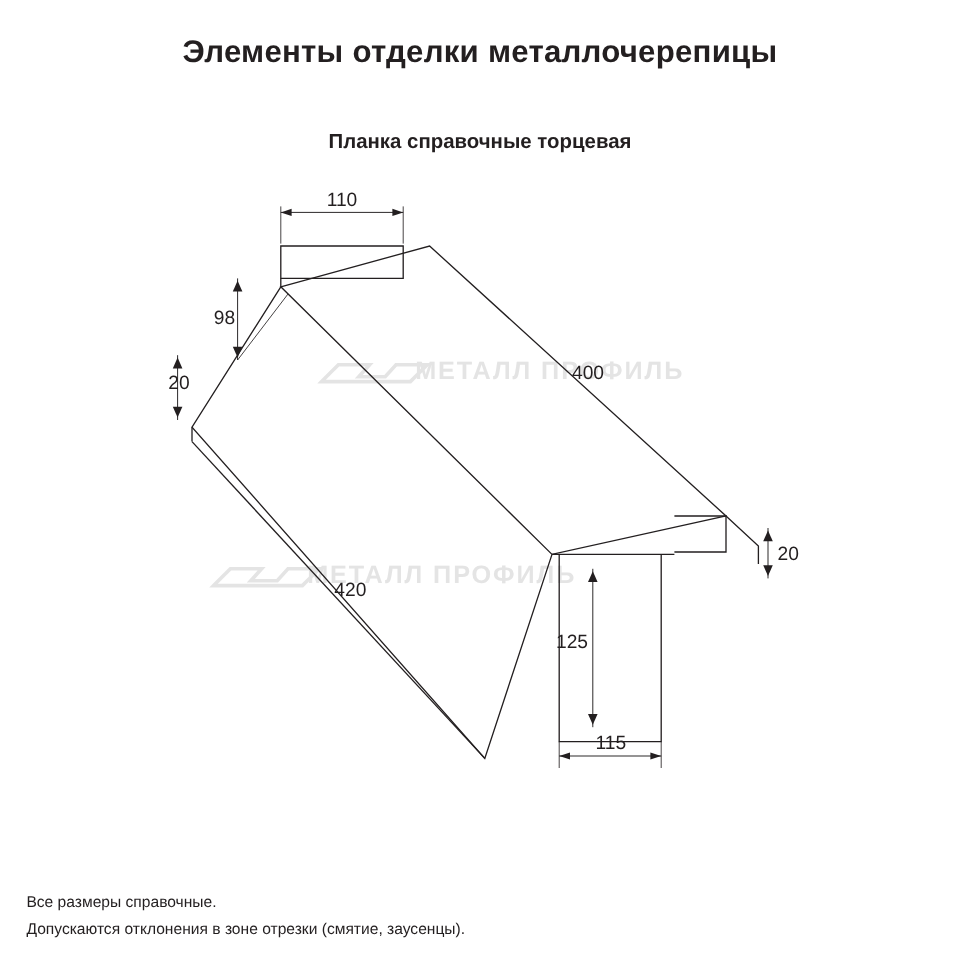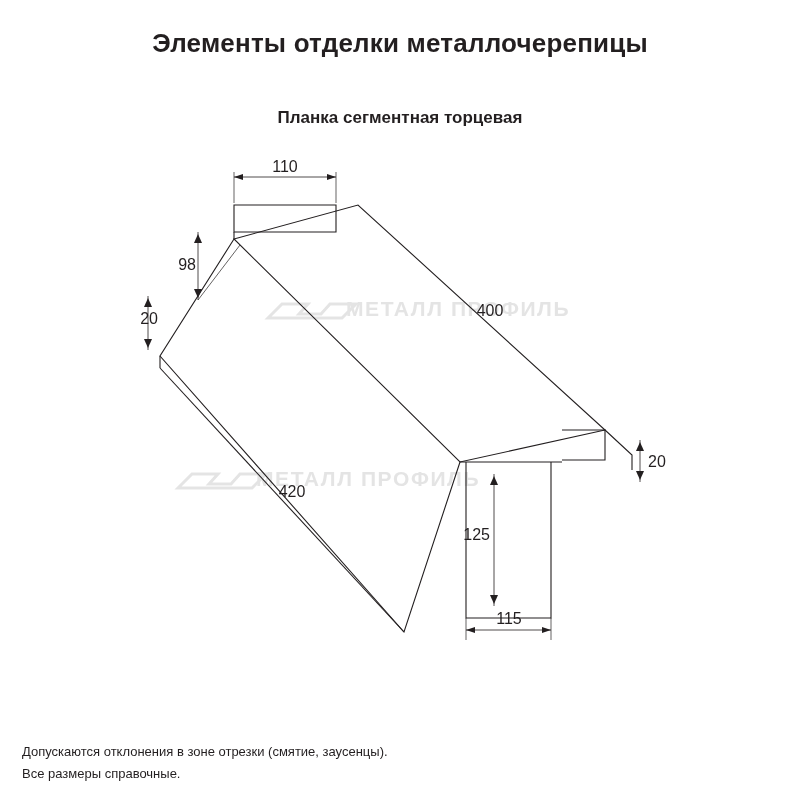--- a/index.html
+++ b/index.html
@@ -98,21 +98,21 @@
   }
 </style>
 </head>
 <body>
 
 <div class="page">
 
   <div class="title">Элементы отделки металлочерепицы</div>
 
   <div class="subtitle-block">
-    <div class="subtitle-line1">Планка сегментная торцевая</div>
+    <div class="subtitle-line1">Планка справочные торцевая</div>
   </div>
 
   <svg class="drawing" viewBox="0 0 800 800">
 
     <g opacity="0.95">
       <path d="M268 318 l14 -14 h26 l-9 10 h22 l9 -10 h26 l-14 14 z" fill="none" stroke="#e3e3e3" stroke-width="3"></path>
       <text class="wm-text" x="346" y="316">МЕТАЛЛ ПРОФИЛЬ</text>
     </g>
     <g opacity="0.95">
       <path d="M178 488 l14 -14 h26 l-9 10 h22 l9 -10 h26 l-14 14 z" fill="none" stroke="#e3e3e3" stroke-width="3"></path>
@@ -190,17 +190,17 @@
       <path class="extline" d="M551 618 L551 640"></path>
       <path class="dimline" d="M466 630 L551 630"></path>
       <path d="M466 630 l9 -3 v6 z" fill="#231f20"></path>
       <path d="M551 630 l-9 -3 v6 z" fill="#231f20"></path>
       <text class="dim-text" x="509" y="624" text-anchor="middle">115</text>
     </g>
 
   </svg>
 
   <div class="footer">
+    <div>Все размеры справочные.</div>
     <div>Допускаются отклонения в зоне отрезки (смятие, заусенцы).</div>
-    <div>Все размеры справочные.</div>
   </div>
 
 </div>
 
 </body></html>

